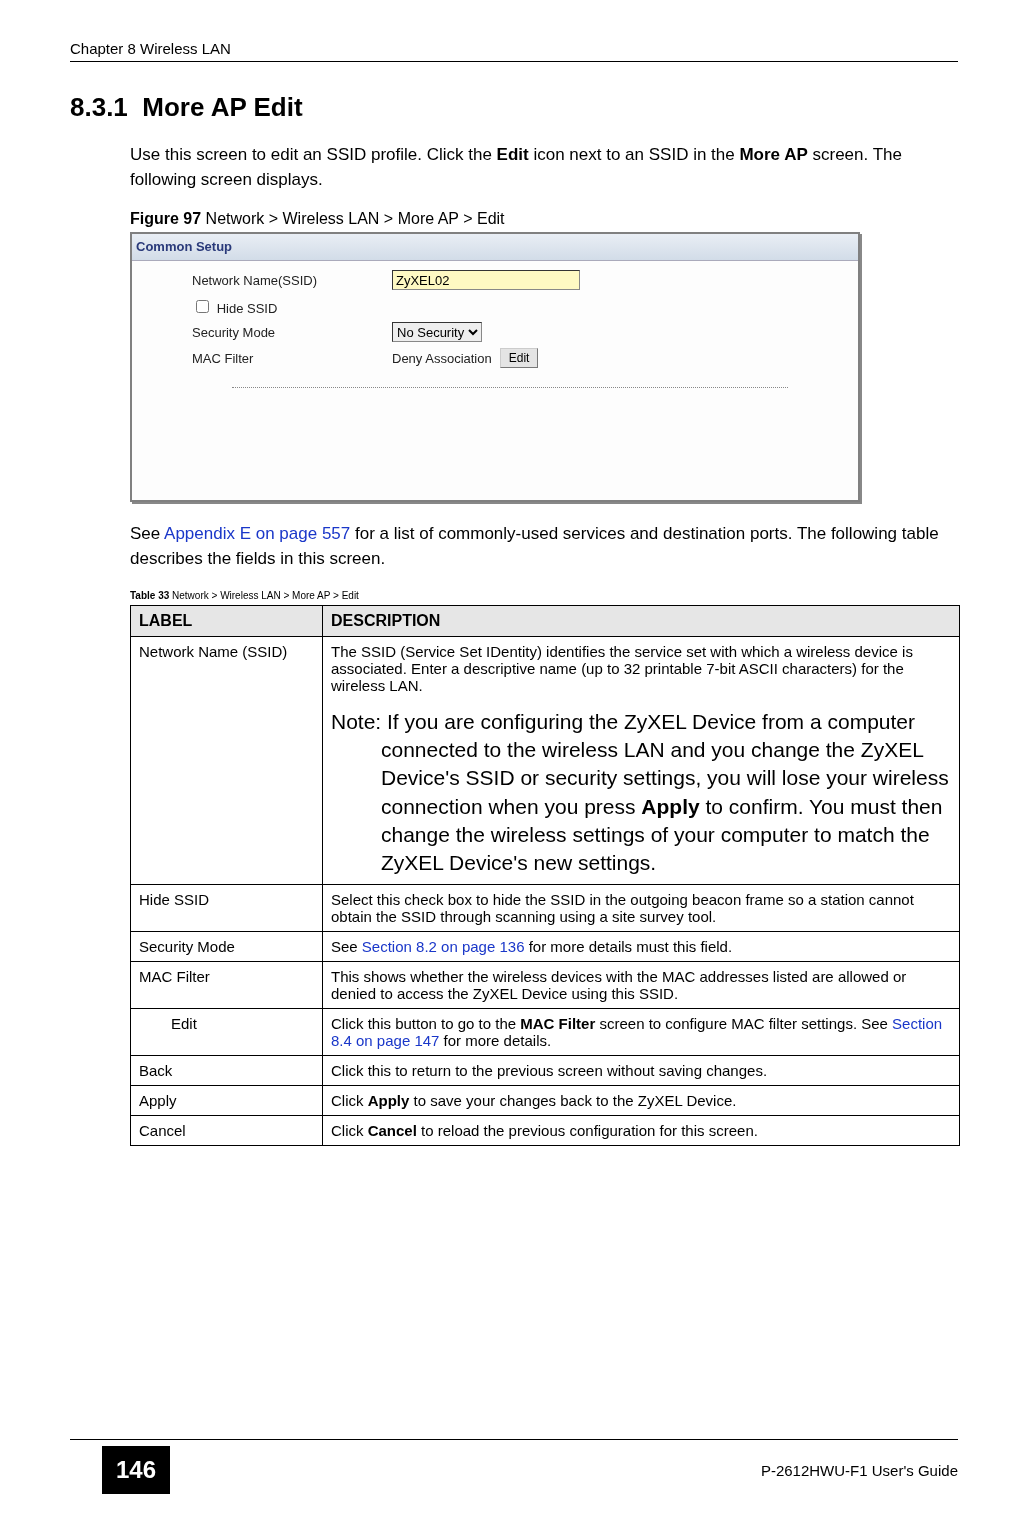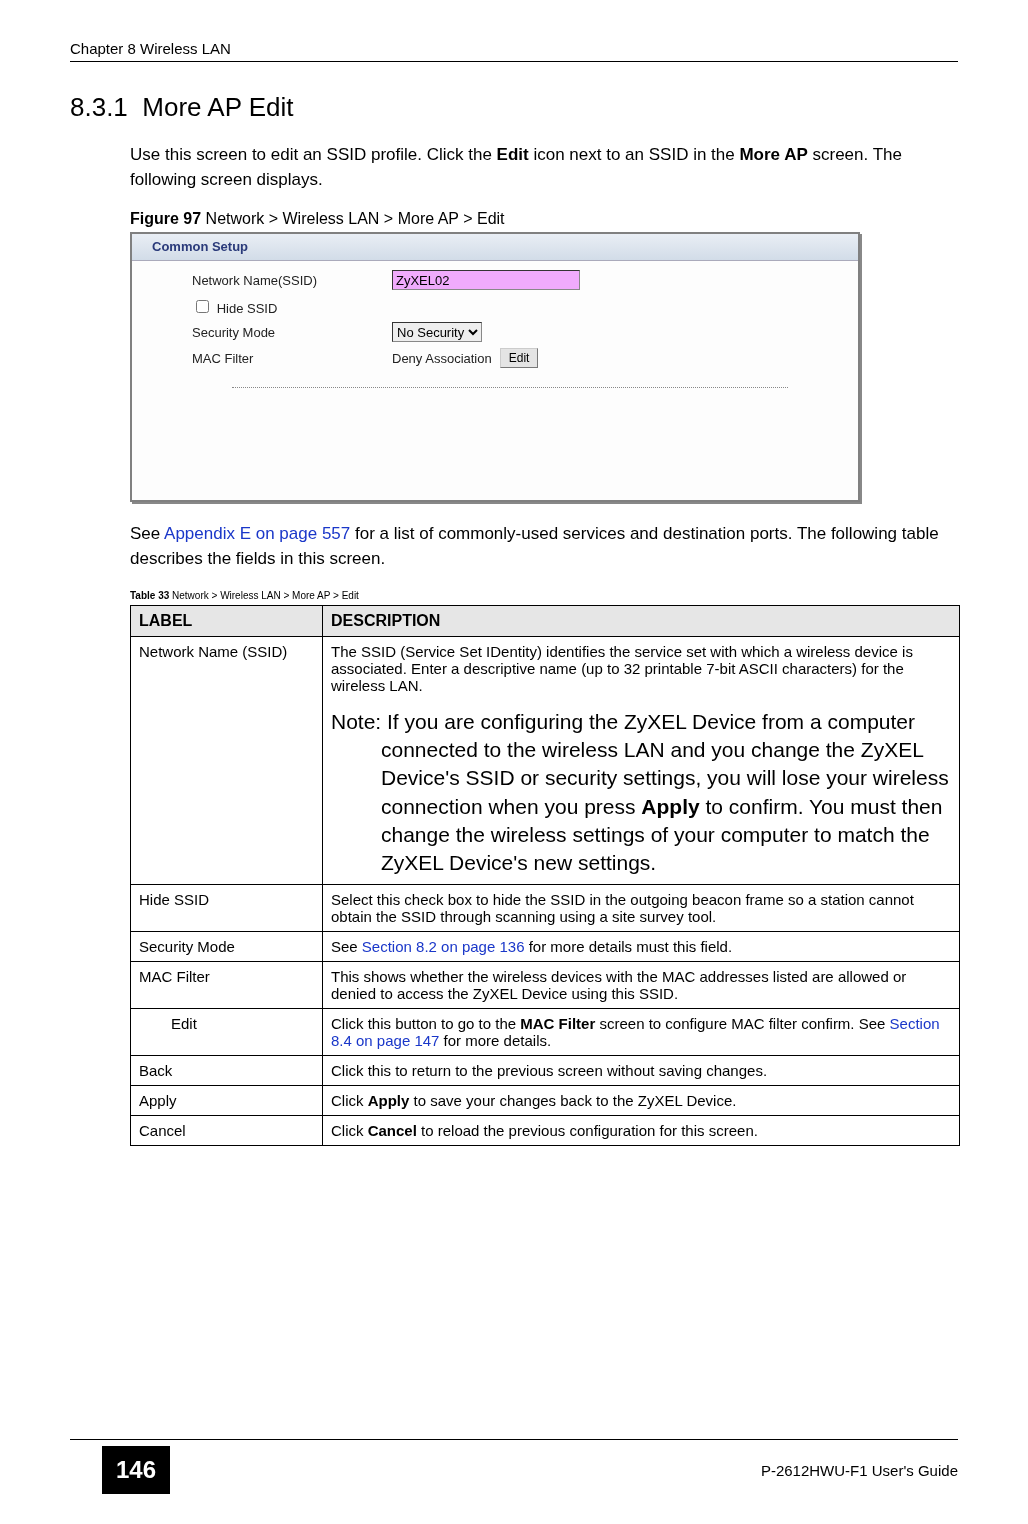--- a/index.html
+++ b/index.html
@@ -20,21 +20,21 @@
     border-bottom: 1px solid #000;
     padding-bottom: 4px;
     margin-bottom: 30px;
     display: flex;
     justify-content: space-between;
     font-size: 15px;
   }
   h2.section-heading {
     font-family: Arial, sans-serif;
     font-size: 26px;
-    font-weight: normal;
+    font-weight: bold;
     margin: 20px 0 20px 0;
   }
   .body-text {
     font-size: 17px;
     line-height: 1.45;
     margin-left: 60px;
     margin-right: 0;
     margin-bottom: 18px;
   }
   .fig-caption {
@@ -52,21 +52,21 @@
     box-sizing: border-box;
     position: relative;
     margin-bottom: 20px;
     box-shadow: 2px 2px 0 #888;
   }
   .common-setup-bar {
     background: linear-gradient(#e9eef5,#d2dce8);
     border-bottom: 1px solid #aab;
     height: 26px;
     line-height: 26px;
-    padding-left: 20px;
+    padding-left: 4px;
     font-family: Verdana, sans-serif;
     font-size: 13px;
     font-weight: bold;
     color: #2a3a7a;
   }
   .form-area {
     padding: 6px 30px 10px 60px;
     font-family: Verdana, sans-serif;
     font-size: 13px;
     color: #222;
@@ -79,21 +79,21 @@
   .form-label {
     width: 200px;
   }
   .form-input {
     border: 1px inset #888;
     height: 18px;
     width: 180px;
     padding: 0 3px;
     font-size: 13px;
     font-family: Verdana, sans-serif;
-    background: #f0abfc;
+    background: #fef9c3;
   }
   .chk { margin-right: 4px; }
   select.form-select {
     border: 1px inset #888;
     font-size: 13px;
     height: 20px;
     background: #eee;
   }
   .deny-row .deny-text { margin-right: 8px; }
   .mini-btn {
@@ -251,21 +251,21 @@
         <span>See </span><span class="link">Section 8.2 on page 136</span><span> for more details must this field.</span>
       </td>
     </tr>
     <tr>
       <td>MAC Filter</td>
       <td>This shows whether the wireless devices with the MAC addresses listed are allowed or denied to access the ZyXEL Device using this SSID.</td>
     </tr>
     <tr>
       <td class="indent-cell">Edit</td>
       <td>
-        <span>Click this button to go to the </span><b>MAC Filter</b><span> screen to configure MAC filter confirm. See </span><span class="link">Section 8.4 on page 147</span><span> for more details.</span>
+        <span>Click this button to go to the </span><b>MAC Filter</b><span> screen to configure MAC filter settings. See </span><span class="link">Section 8.4 on page 147</span><span> for more details.</span>
       </td>
     </tr>
     <tr>
       <td>Back</td>
       <td>Click this to return to the previous screen without saving changes.</td>
     </tr>
     <tr>
       <td>Apply</td>
       <td>
         <span>Click </span><b>Apply</b><span> to save your changes back to the ZyXEL Device.</span>

